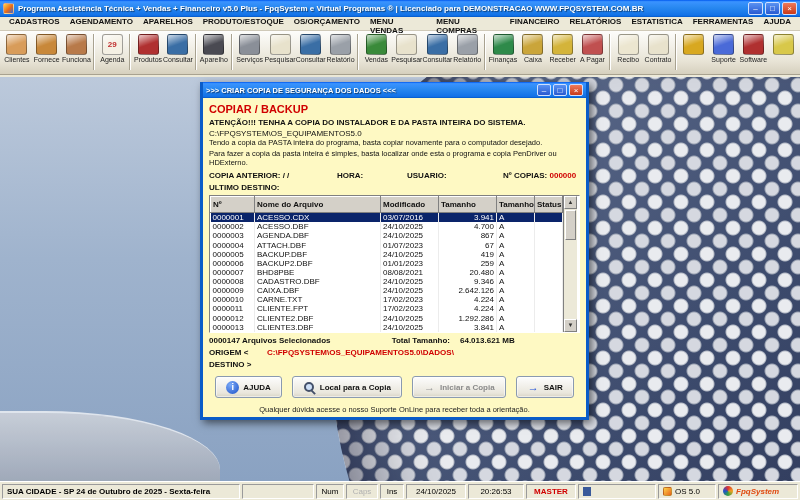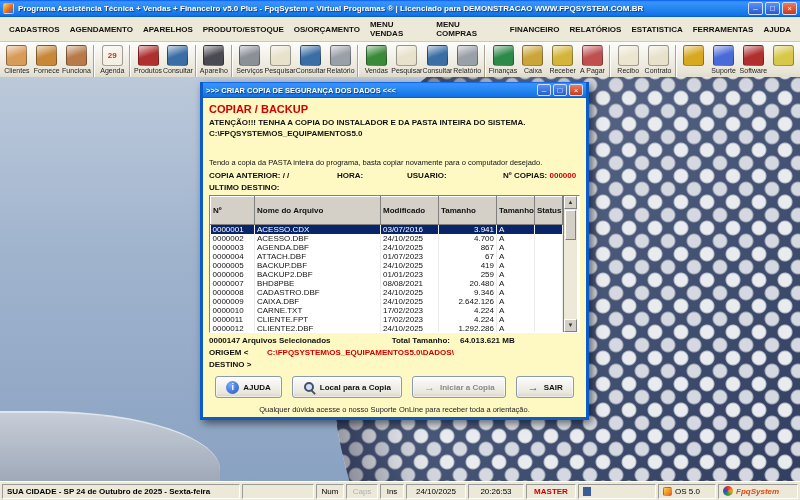--- a/index.html
+++ b/index.html
@@ -14,21 +14,21 @@
   .app-icon { width:11px; height:11px; margin-right:4px; border-radius:2px;
     background:linear-gradient(135deg,#ffd24a 0%,#e86a1a 55%,#2a6ae0 100%); border:1px solid #fff6; }
   .titlebar .ttl { font-size:8px; font-weight:bold; white-space:nowrap; overflow:hidden; flex:1;
     text-shadow:1px 1px 1px #0008; }
   .winctl { display:flex; gap:2px; }
   .wbtn { width:15px; height:13px; border-radius:2px; font-size:8px; line-height:12px; text-align:center;
     color:#fff; background:linear-gradient(180deg,#5a92f2,#2a5ad0); border:1px solid #cfe0ff; cursor:default; }
   .wbtn.close { background:linear-gradient(180deg,#ee7a5a,#c83a1a); }
 
   
-  .menubar { height:25px; background:#ece9d8; border-bottom:1px solid #cfc9b8; display:flex; align-items:center; padding:0 4px; }
+  .menubar { height:14px; background:#ece9d8; border-bottom:1px solid #cfc9b8; display:flex; align-items:flex-start; padding:0 4px; }
   .menu-item { font-size:8px; font-weight:bold; padding:0 5px; color:#111; cursor:default; }
 
   
   .toolbar { height:44px; background:linear-gradient(180deg,#fdfdfb 0%,#e8e4d6 70%,#d6d0be 100%);
     border-bottom:1px solid #a8a290; display:flex; align-items:flex-start; padding:2px 2px 0 2px; }
   .tb-btn { width:32px; display:flex; flex-direction:column; align-items:center; padding:1px 0; cursor:default; }
   .ticon { width:21px; height:21px; border-radius:3px; border:1px solid rgba(0,0,0,.35);
     background-image:linear-gradient(160deg,rgba(255,255,255,.75),rgba(255,255,255,0) 50%);
     color:#c03030; font-weight:bold; font-size:8px; line-height:20px; text-align:center; }
   .tlabel { font-size:7px; color:#222; margin-top:1px; white-space:nowrap; }
@@ -56,32 +56,32 @@
   .dialog { position:absolute; left:200px; top:82px; width:389px; height:338px; z-index:5;
     border:3px solid #0a5cc8; border-top:none; background:#fef9c3; box-shadow:3px 3px 8px rgba(0,0,0,.55); }
   .dlg-titlebar { height:16px; margin:0 -0px; display:flex; align-items:center; padding:0 3px;
     background:linear-gradient(180deg,#0058ee 0%,#3a93ff 10%,#2888f0 45%,#1272e8 90%,#0358c8 100%); color:#fff; }
   .dlg-titlebar .dttl { flex:1; font-size:7.5px; font-weight:bold; white-space:nowrap; overflow:hidden;
     text-shadow:1px 1px 1px #0008; }
   .dlg-titlebar .wbtn { width:14px; height:12px; line-height:11px; }
   .dlg-body { padding:4px 6px 0 6px; font-size:8px; color:#111; }
   .dlg-heading { color:#d00000; font-weight:bold; font-size:11px; margin:1px 0 3px 0; }
   .dlg-warn { font-weight:bold; font-size:8px; margin-bottom:2px; }
-  .dlg-path { font-weight:bold; margin-bottom:20px; }
+  .dlg-path { font-weight:normal; margin-bottom:0; }
   .dlg-par { margin-bottom:2px; font-size:7.5px; }
   .info-row { display:flex; margin-top:4px; font-weight:bold; }
   .info-row .seg { white-space:nowrap; }
   .red { color:#d00000; }
   .ultimo { font-weight:bold; margin:3px 0 3px 0; }
 
   .table-wrap { display:flex; border:1px solid; border-color:#808080 #fff #fff #808080; background:#fff;
     height:138px; overflow:hidden; }
   table.ftable { border-collapse:collapse; table-layout:fixed; width:352px; font-size:8px; }
   .ftable th { background:#d4d0c8; border:1px solid; border-color:#fff #808080 #808080 #fff;
-    font-weight:bold; text-align:left; padding:0 2px; height:28px; font-size:8px; white-space:nowrap; overflow:hidden; }
+    font-weight:bold; text-align:left; padding:0 2px; height:16px; font-size:8px; white-space:nowrap; overflow:hidden; }
   .ftable th:nth-child(1){width:44px}.ftable th:nth-child(2){width:126px}.ftable th:nth-child(3){width:58px}
   .ftable th:nth-child(4){width:58px}.ftable th:nth-child(5){width:38px}.ftable th:nth-child(6){width:28px}
   .ftable td { padding:0 2px; height:9px; line-height:9px; border-right:1px solid #ececec;
     white-space:nowrap; overflow:hidden; color:#111; }
   .ftable tr.selected td { background:#0a246a; color:#fff; }
   .ftable td.num { text-align:right; }
   .vscroll { width:14px; background:#ece9d8; border-left:1px solid #808080; display:flex; flex-direction:column; }
   .sarrow { height:13px; background:#d4d0c8; border:1px solid; border-color:#fff #808080 #808080 #fff;
     font-size:6px; text-align:center; line-height:11px; color:#333; }
   .sarrow.down { margin-top:auto; }
@@ -281,20 +281,21 @@
         <span class="wbtn">–</span>
         <span class="wbtn">□</span>
         <span class="wbtn close">×</span>
       </span>
     </div>
     <div class="dlg-body">
       <div class="dlg-heading">COPIAR / BACKUP</div>
       <div class="dlg-warn">ATENÇÃO!!!  TENHA A COPIA DO INSTALADOR E DA PASTA INTEIRA DO SISTEMA.</div>
       <div class="dlg-path">C:\FPQSYSTEM\OS_EQUIPAMENTOS5.0</div>
       <div class="dlg-par">Tendo a copia da PASTA inteira do programa, basta copiar novamente para o computador desejado.</div>
+      <div class="dlg-par">Para fazer a copia da pasta inteira é simples, basta localizar onde esta o programa e copia PenDriver ou HDExterno.</div>
 
       <div class="info-row">
         <span class="seg" style="width:128px">
           <span>COPIA ANTERIOR:</span>&nbsp;<span>/ /</span>
         </span>
         <span class="seg" style="width:70px">HORA:</span>
         <span class="seg" style="width:96px">USUARIO:</span>
         <span class="seg">
           <span>Nº COPIAS:</span>&nbsp;<span class="red">000000</span>
         </span>

